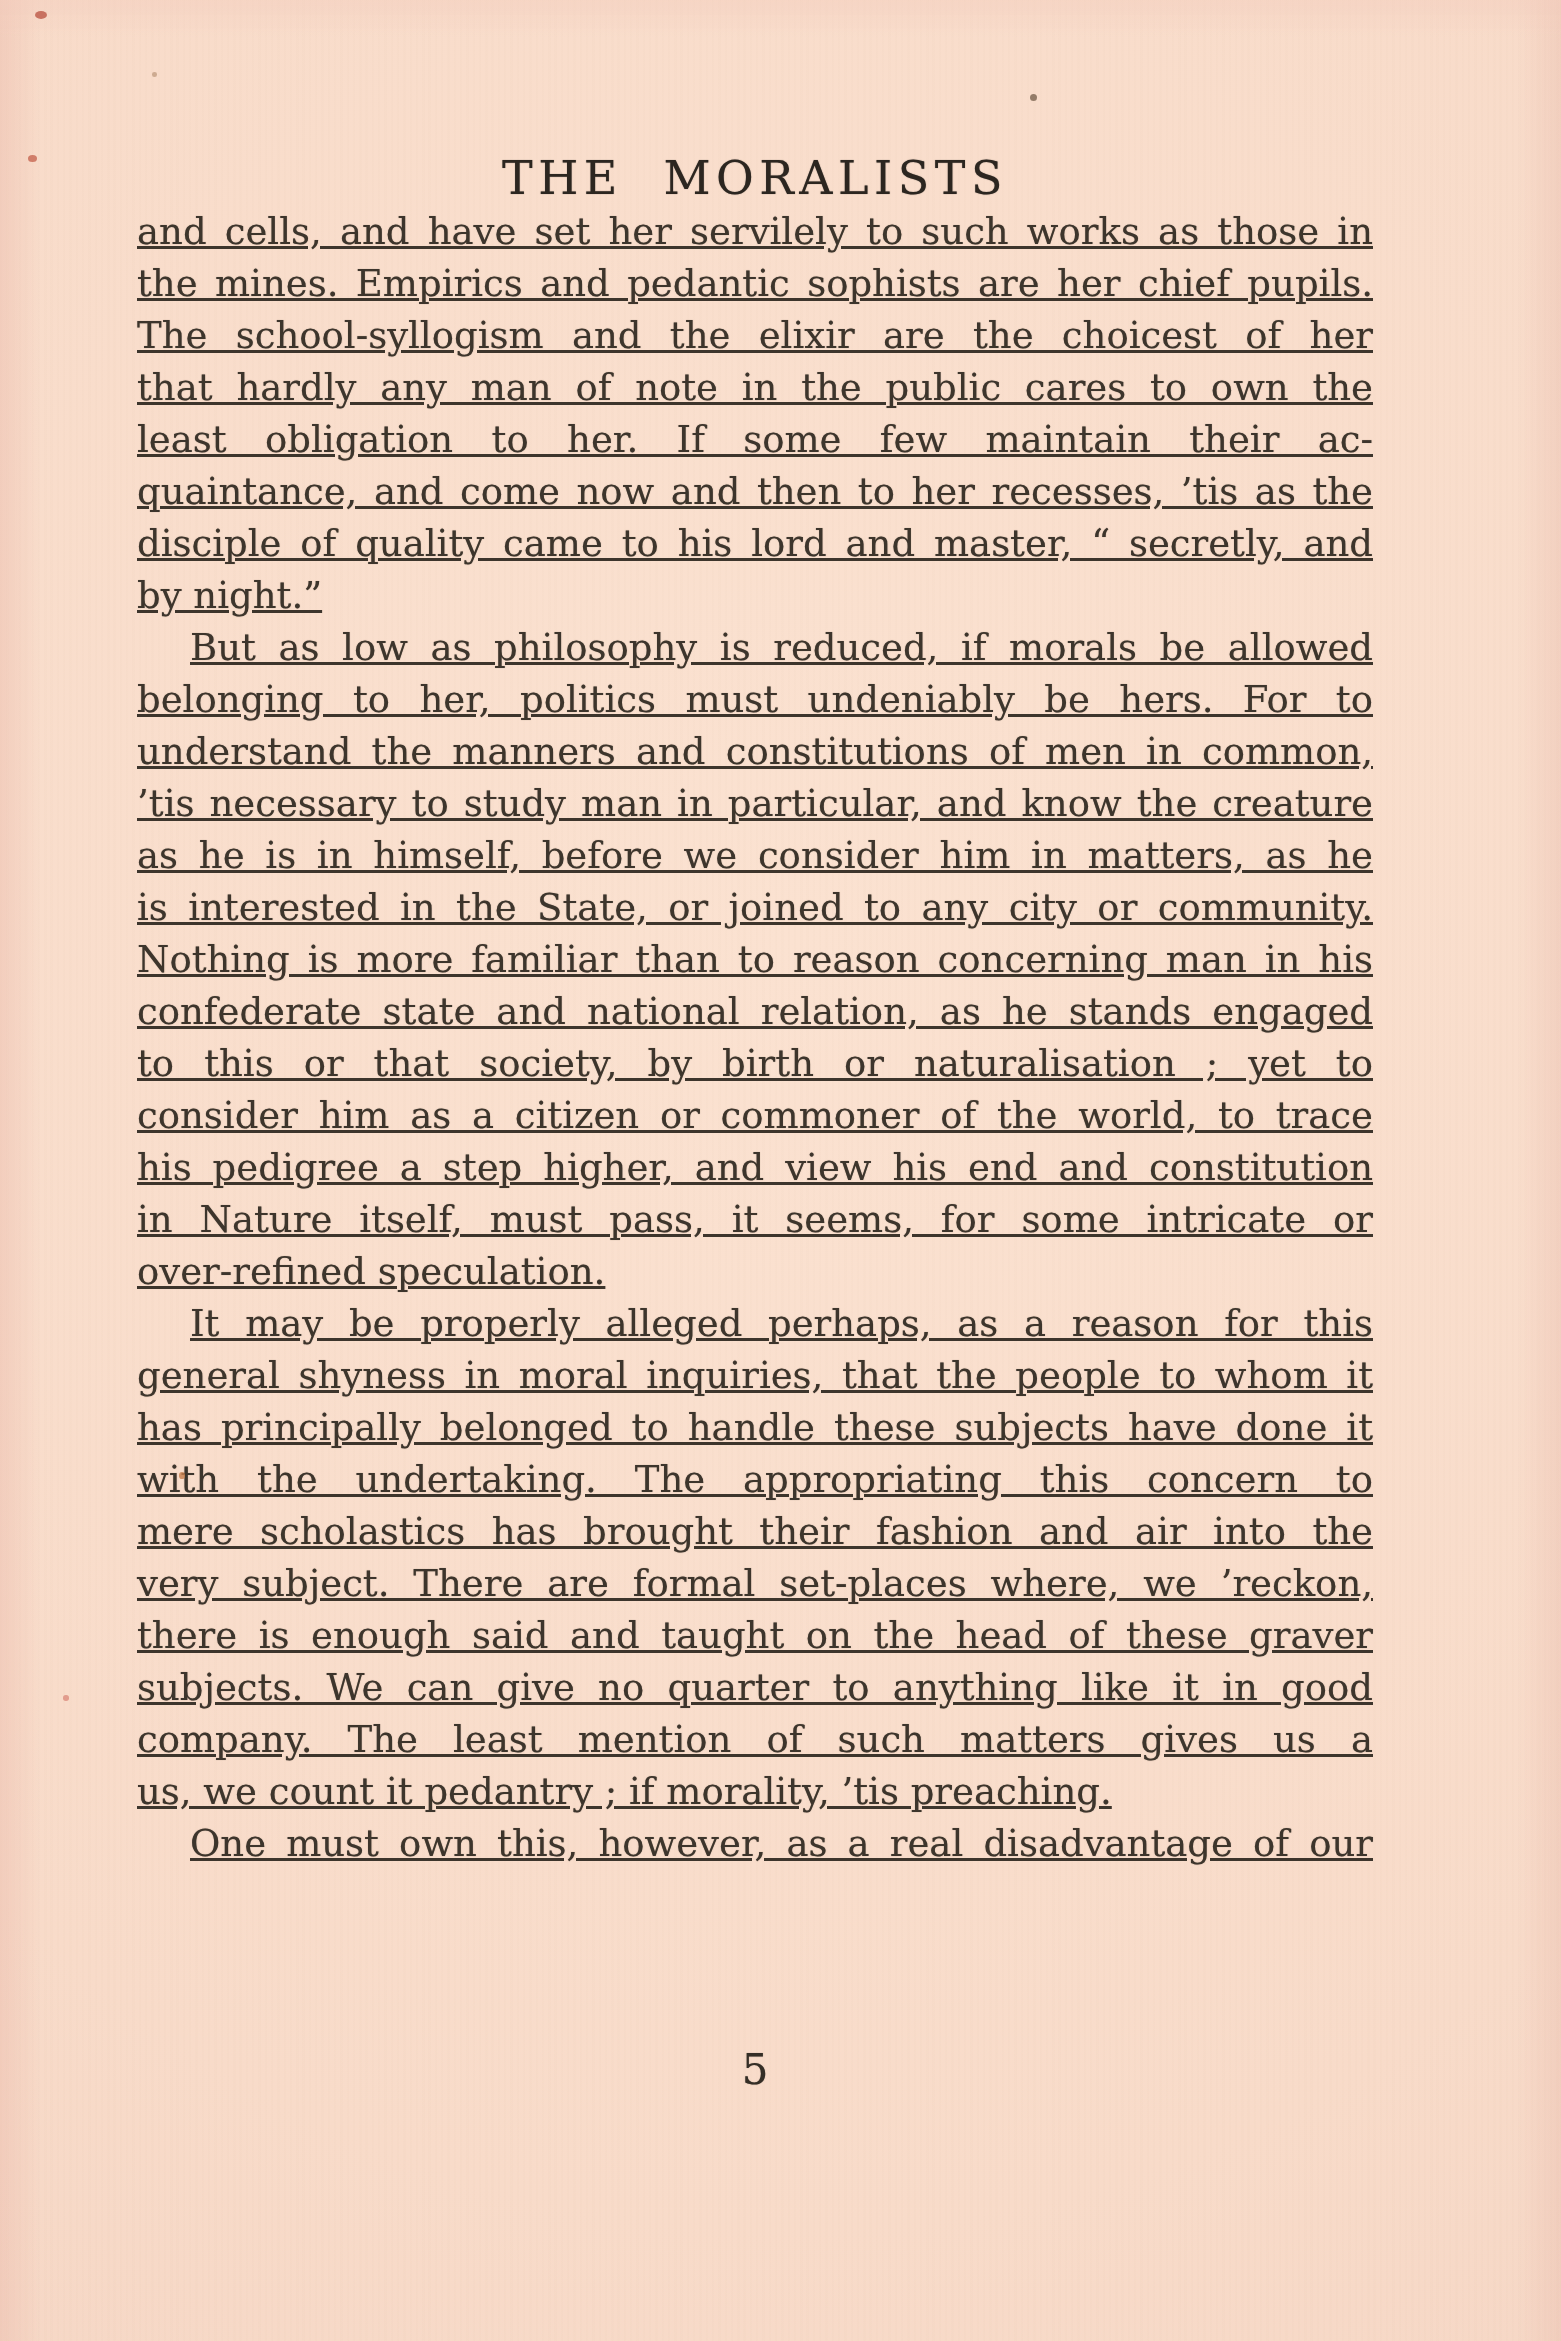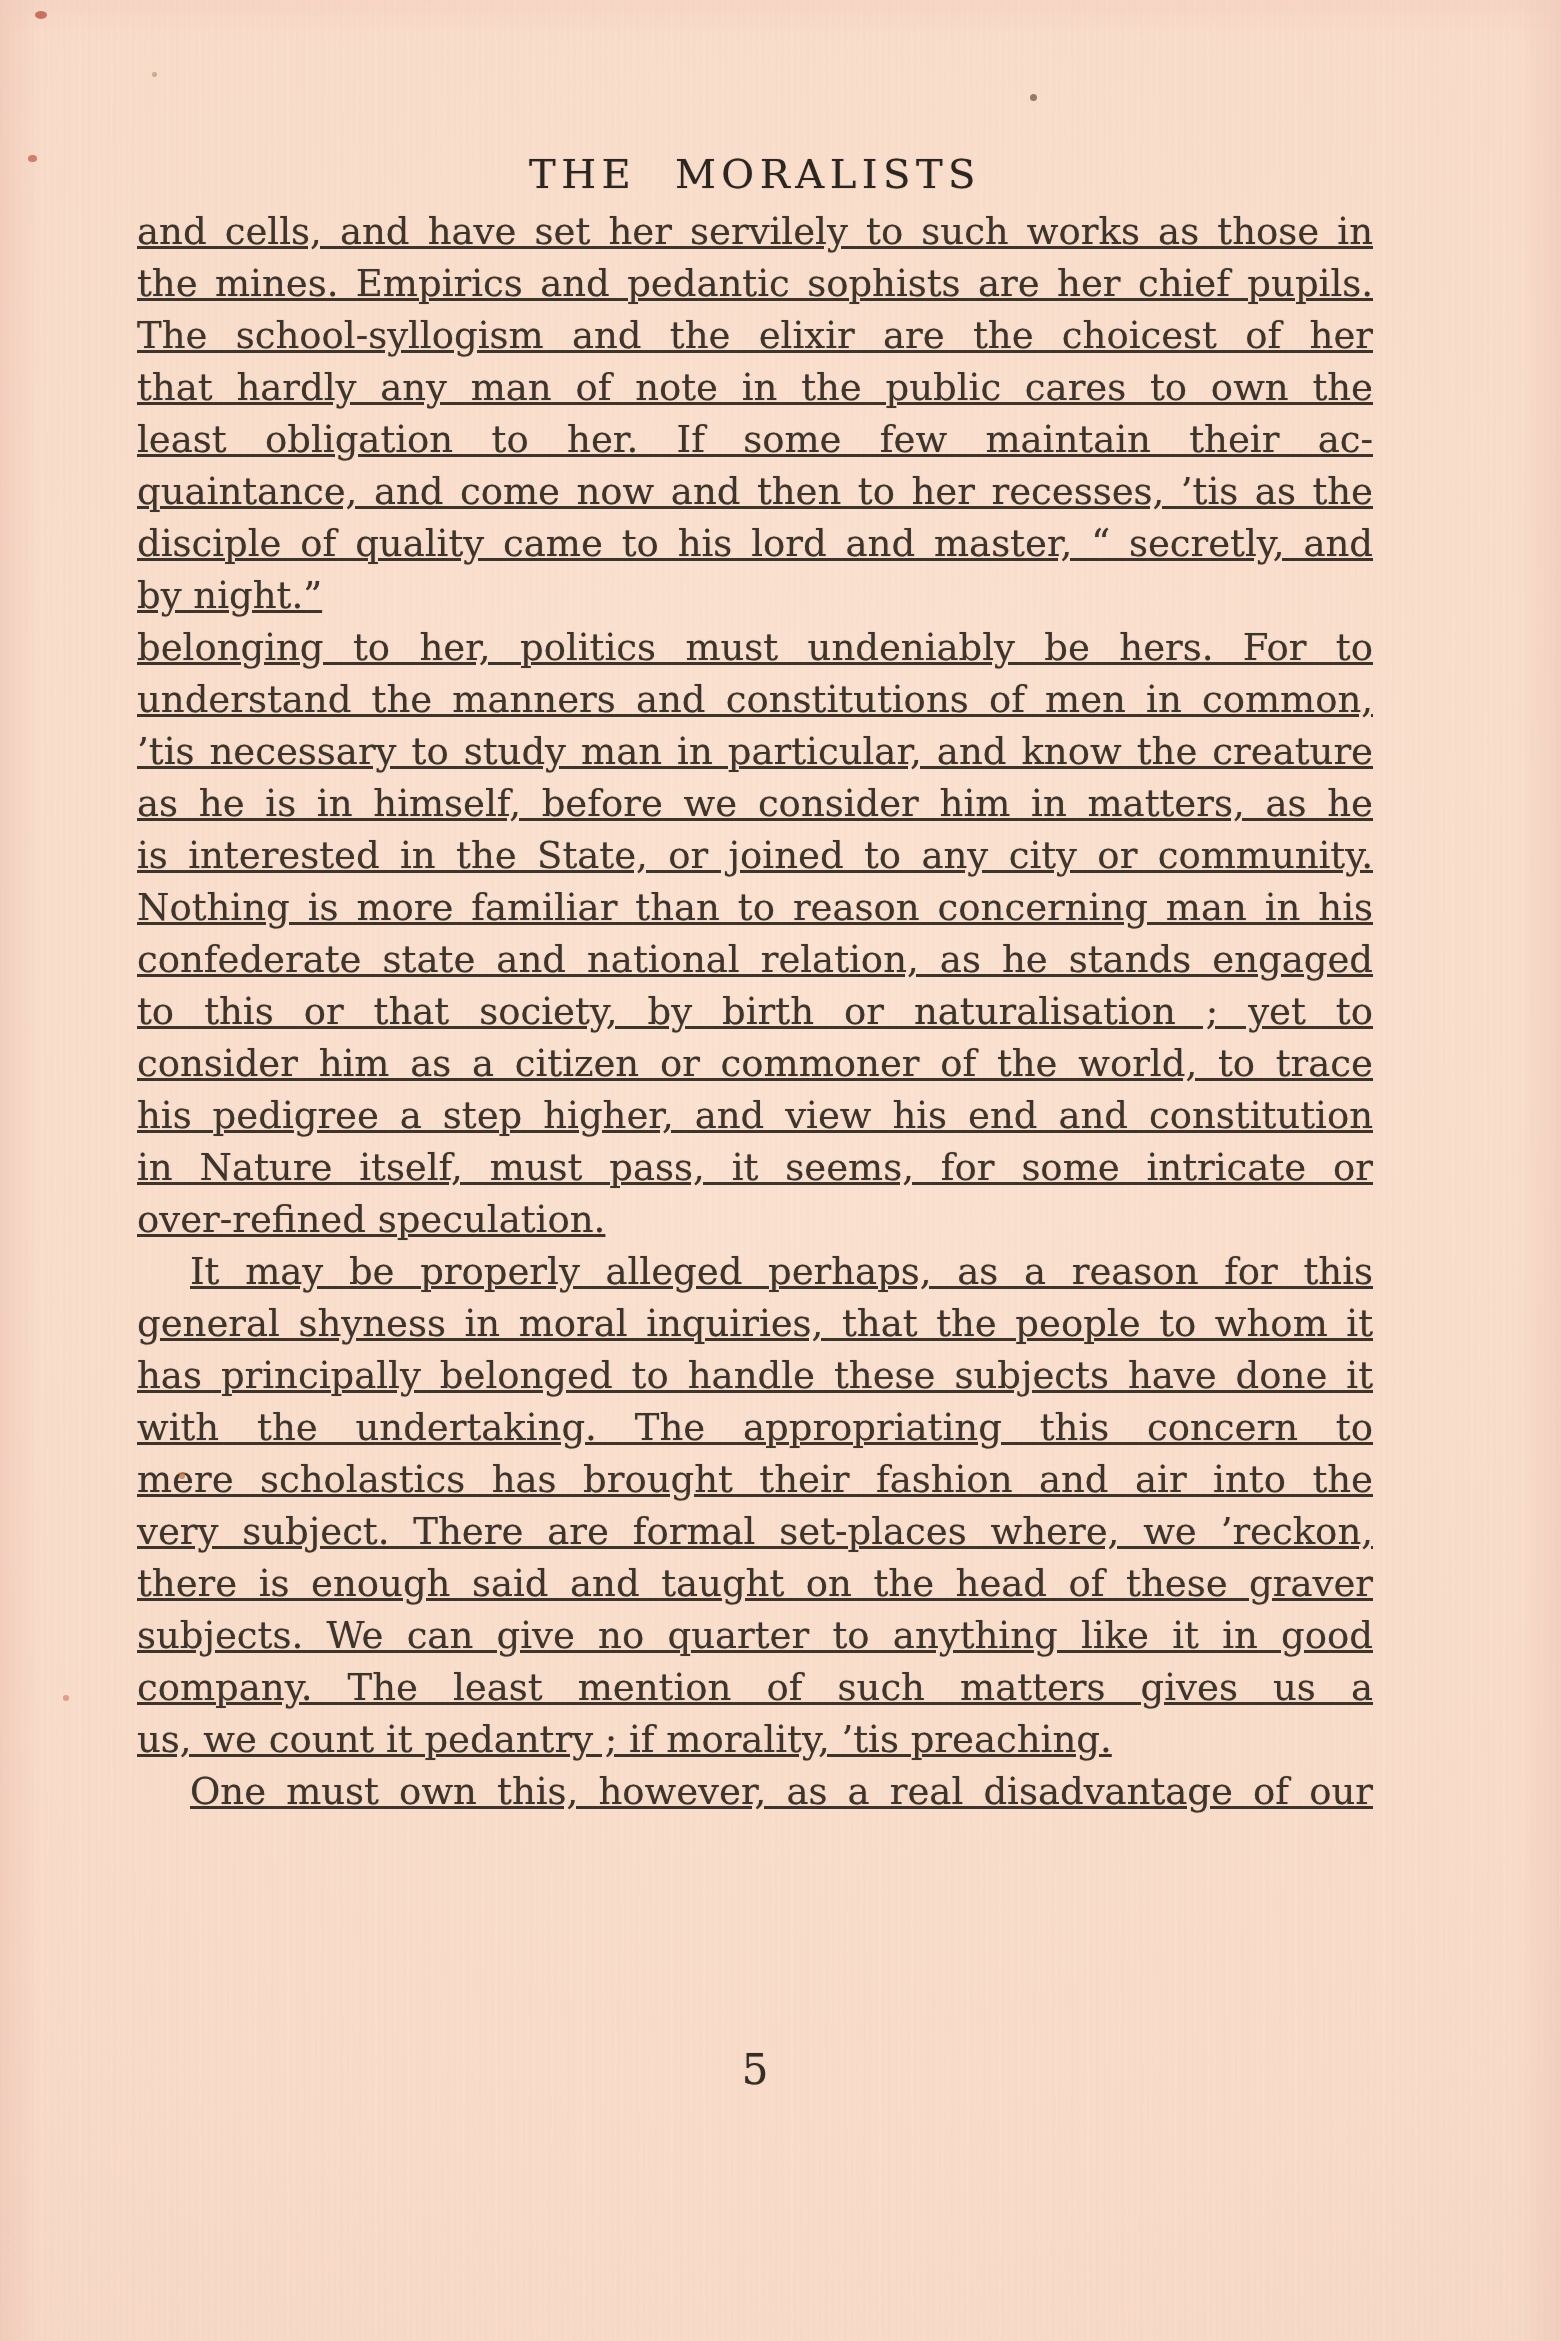--- a/index.html
+++ b/index.html
@@ -21,21 +21,21 @@
   .page {
     position: absolute;
     inset: 0;
   }
   .title {
     position: absolute;
     top: 119px;
     left: 137px;
     width: 1236px;
     text-align: center;
-    font-size: 40px;
+    font-size: 46px;
     line-height: 57px;
     font-weight: normal;
     letter-spacing: 5.5px;
     word-spacing: 20.4px;
     color: #2c2620;
     text-shadow: 0 0 1.1px rgba(44,38,32,0.55);
   }
   .text-block {
     position: absolute;
     top: 206px;
@@ -91,20 +91,21 @@
 
   <div class="text-block">
     <div class="line">and cells, and have set her servilely to such works as those in</div>
     <div class="line">the mines. Empirics and pedantic sophists are her chief pupils.</div>
     <div class="line">The school-syllogism and the elixir are the choicest of her</div>
     <div class="line">that hardly any man of note in the public cares to own the</div>
     <div class="line">least obligation to her. If some few maintain their ac-</div>
     <div class="line">quaintance, and come now and then to her recesses, ’tis as the</div>
     <div class="line">disciple of quality came to his lord and master, “ secretly, and</div>
     <div class="line end">by night.”</div>
+    <div class="line indent">But as low as philosophy is reduced, if morals be allowed</div>
     <div class="line">belonging to her, politics must undeniably be hers. For to</div>
     <div class="line">understand the manners and constitutions of men in common,</div>
     <div class="line">’tis necessary to study man in particular, and know the creature</div>
     <div class="line">as he is in himself, before we consider him in matters, as he</div>
     <div class="line">is interested in the State, or joined to any city or community.</div>
     <div class="line">Nothing is more familiar than to reason concerning man in his</div>
     <div class="line">confederate state and national relation, as he stands engaged</div>
     <div class="line">to this or that society, by birth or naturalisation ; yet to</div>
     <div class="line">consider him as a citizen or commoner of the world, to trace</div>
     <div class="line">his pedigree a step higher, and view his end and constitution</div>

